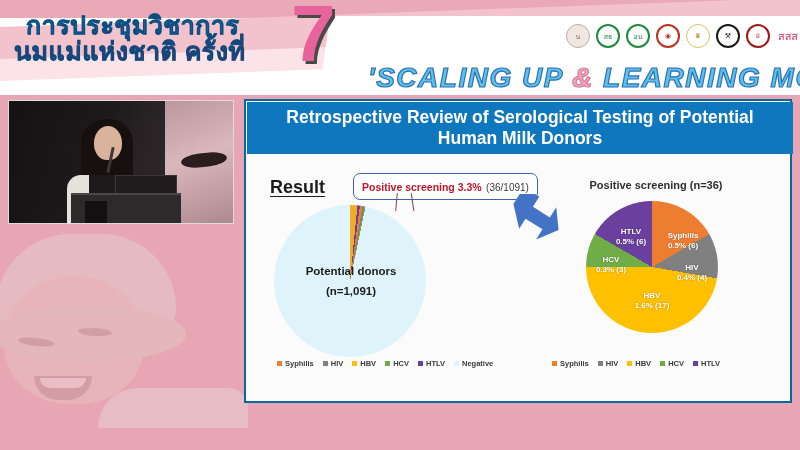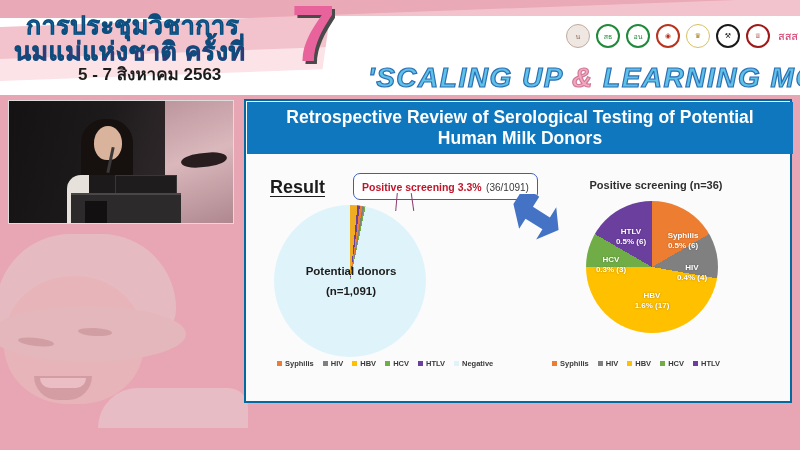--- a/index.html
+++ b/index.html
@@ -232,21 +232,20 @@
 
 <div id="header">
   <div class="band-top"></div>
   <div class="band-diag"></div>
   <div class="band-diag2"></div>
   <div class="header-right-white"></div>
 
   <div id="thai-line1">การประชุมวิชาการ</div>
   <div id="thai-line2">นมแม่แห่งชาติ ครั้งที่</div>
   <div id="big-seven">7</div>
-  <div id="thai-date">5 - 7 สิงหาคม 2563</div>
 
   <div id="tagline"><span>'SCALING UP </span><span class="amp">&amp;</span><span> LEARNING MORE'</span></div>
 
   <div id="logo-strip">
     <div class="logo lg1">น</div>
     <div class="logo lg2">สธ</div>
     <div class="logo lg3">อน</div>
     <div class="logo lg4">◉</div>
     <div class="logo lg5">♛</div>
     <div class="logo lg6">⚒</div>

